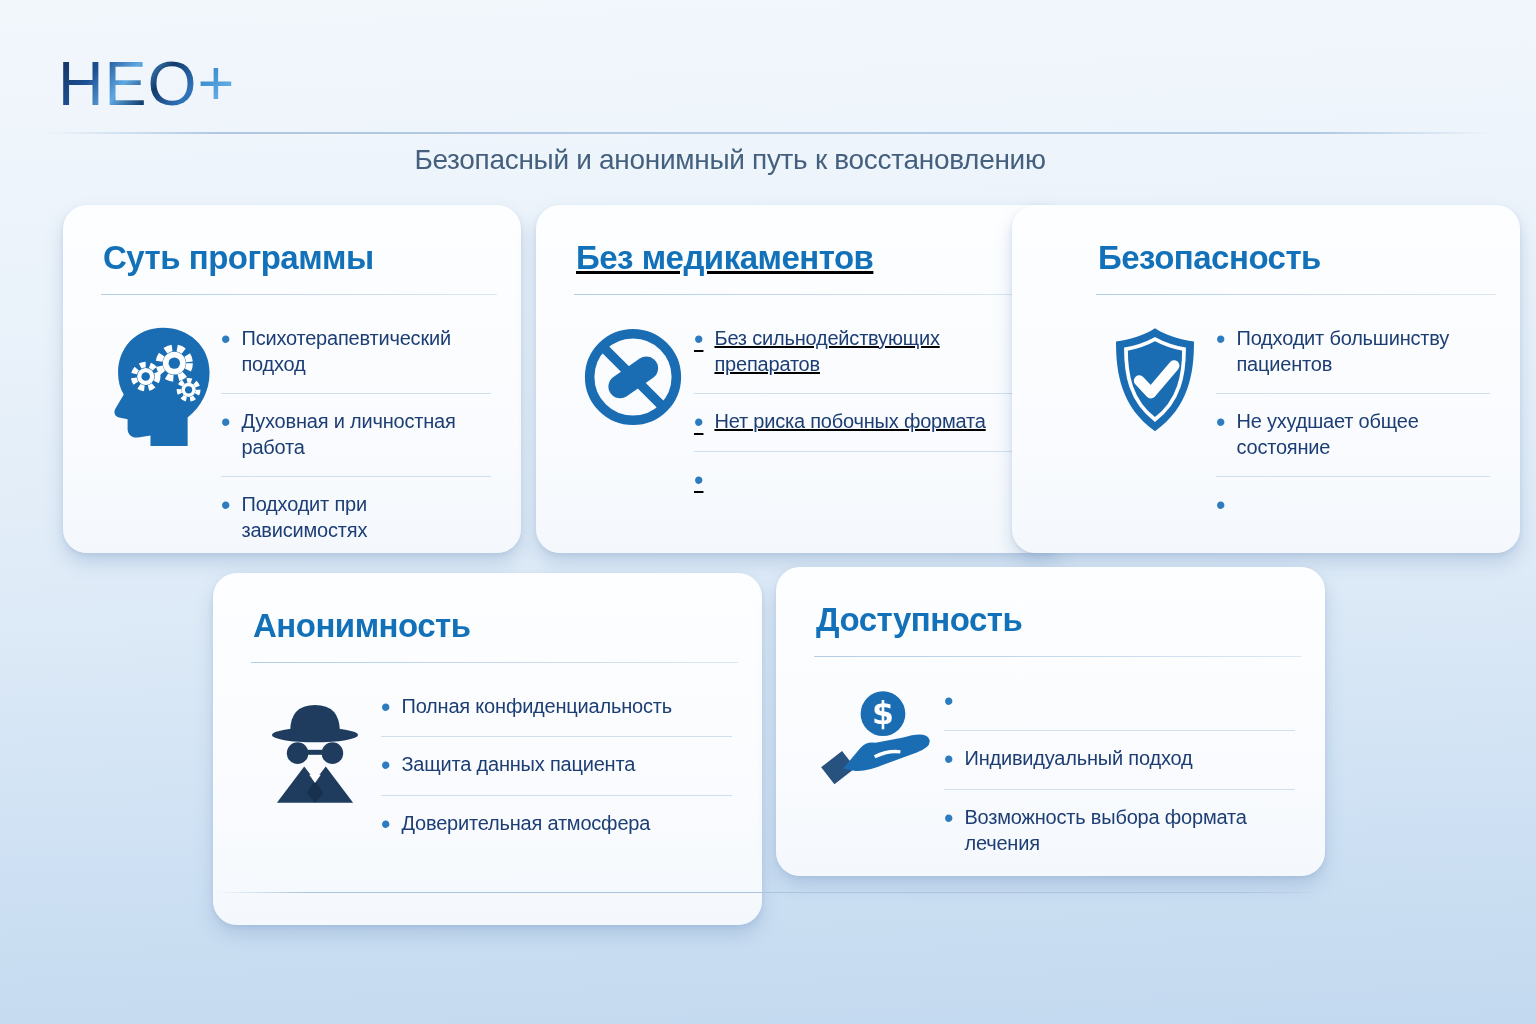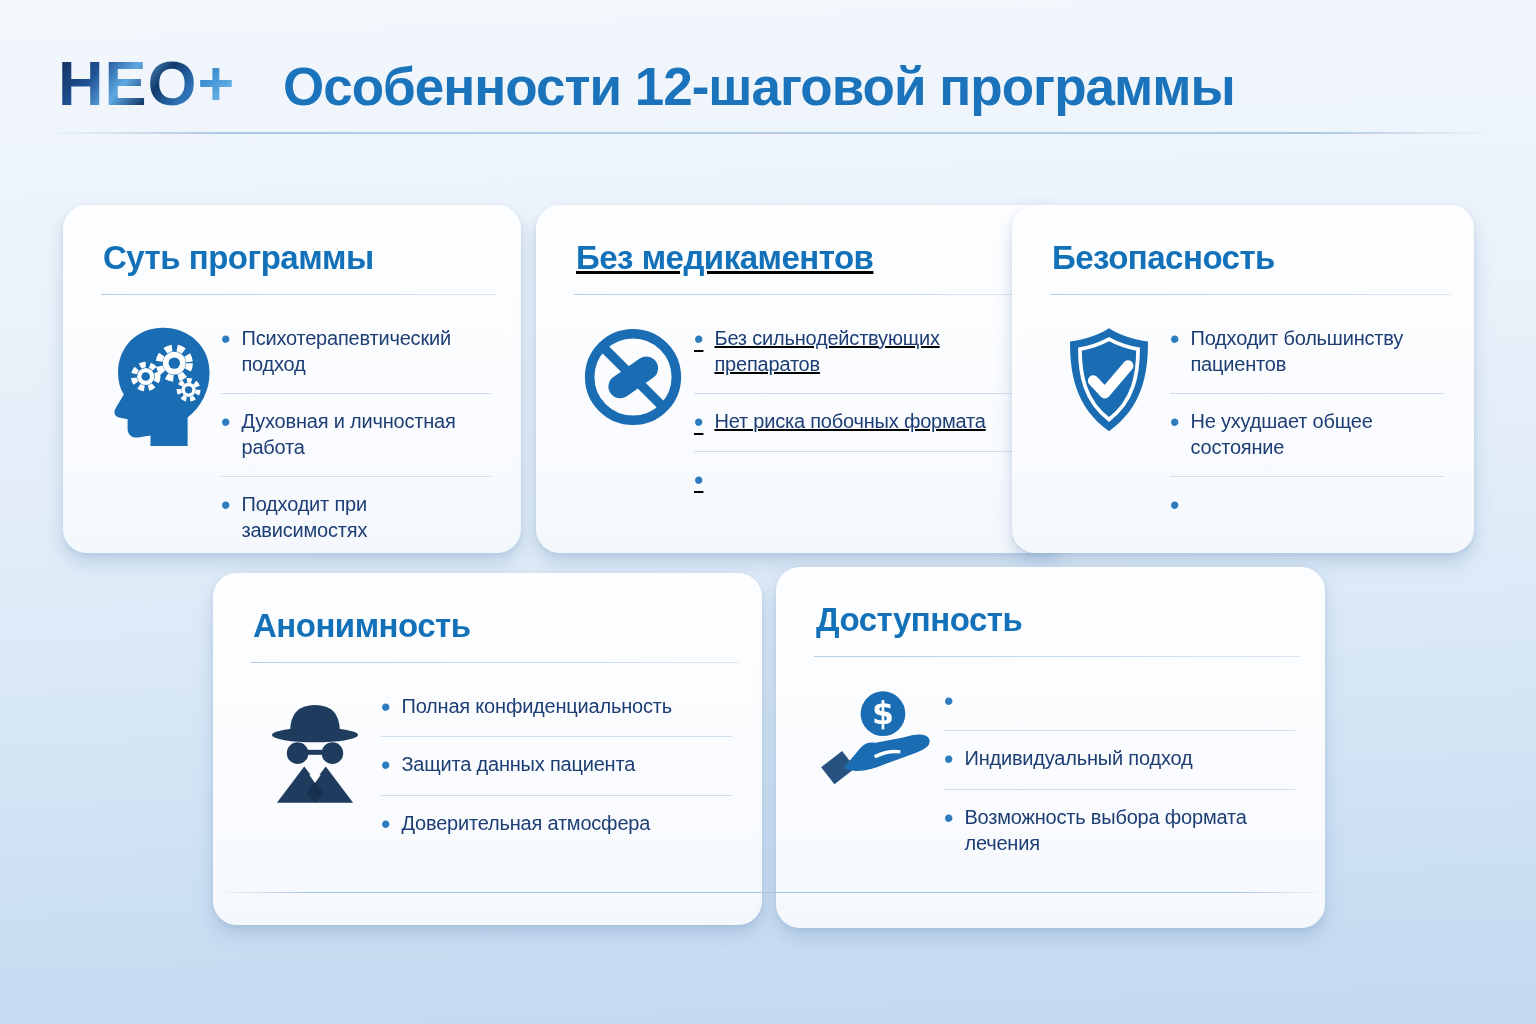--- a/index.html
+++ b/index.html
@@ -6,21 +6,21 @@
   body{
     width:1536px;height:1024px;overflow:hidden;
     font-family:"Liberation Sans","DejaVu Sans",sans-serif;
     background:linear-gradient(178deg,#f2f7fc 0%,#eaf2fa 30%,#ddeaf7 58%,#cde0f3 82%,#c3d9ef 100%);
   }
   .stage{position:relative;width:1536px;height:1024px;}
 
   
   .logo{
     position:absolute;left:58px;top:52px;
-    font-size:63px;font-weight:700;letter-spacing:1px;line-height:1;
+    font-size:63px;font-weight:400;letter-spacing:1px;line-height:1;
     transform:scaleY(1.0);
   }
   .logo .neo{
     background:linear-gradient(128deg,#122b52 0%,#1d4f92 28%,#5fa9e2 48%,#123a6b 66%,#2f74ba 85%,#16457e 100%);
     -webkit-background-clip:text;background-clip:text;color:transparent;
   }
   .logo .plus{
     background:linear-gradient(135deg,#1f6cb0 0%,#4897d6 45%,#6db6ea 75%,#2f84c9 100%);
     -webkit-background-clip:text;background-clip:text;color:transparent;
   }
@@ -39,23 +39,23 @@
   }
 
   
   .card{
     position:absolute;border-radius:24px;
     background:linear-gradient(180deg,#fdfeff 0%,#f9fbfe 70%,#f4f8fc 100%);
     box-shadow:0 10px 18px rgba(110,145,190,.30),0 2px 4px rgba(120,150,190,.18);
   }
   .card1{left:63px; top:205px;width:458px;height:348px;}
   .card2{left:536px;top:205px;width:530px;height:348px;text-decoration:underline;}
-  .card3{left:1012px;top:205px;width:462px;height:348px;}
+  .card3{left:1012px;top:205px;width:462px;height:348px;padding-left:46px;}
   .card4{left:213px;top:573px;width:549px;height:352px;}
-  .card5{left:776px;top:567px;width:549px;height:361px;}
+  .card5{left:776px;top:567px;width:549px;height:309px;}
 
   .card-title{
     margin:34px 40px 0 40px;
     font-size:33px;font-weight:700;letter-spacing:-0.5px;color:#1271b8;
   }
   .title-rule{
     margin:17px 24px 0 38px;height:1px;
     background:linear-gradient(90deg,#b4cde6 0%,#c9dcee 60%,#dbe8f4 100%);
   }
   .card-body{display:flex;align-items:flex-start;padding:16px 28px 0 36px;}
@@ -79,22 +79,22 @@
   svg{display:block;}
 </style>
 </head>
 <body>
 
 <div class="stage">
 
   <div class="logo">
     <span class="neo">НЕО</span><span class="plus">+</span>
   </div>
-  <div class="page-title">Особенности 12-шаговой программы</div>
   <div class="header-rule"></div>
+  <div class="subtitle">Безопасный и анонимный путь к восстановлению</div>
 
   <div class="card card1">
     <div class="card-title">Суть программы</div>
     <div class="title-rule"></div>
     <div class="card-body">
       <div class="icon-col">
         <span>
           <svg width="106" height="122" viewBox="0 0 110 128">
             <path fill="#1a6db3" d="M58 3 C30 3 11 24 11 50 C11 59 13 66 17 73 L8 88 C6 92 8 96 12 97 L21 99 L21 109 C21 115 26 119 32 118 L45 116 L45 127 L84 127 L84 97 C98 86 107 69 107 50 C107 22 85 3 58 3 Z"></path>
             <g transform="translate(40,54)">

